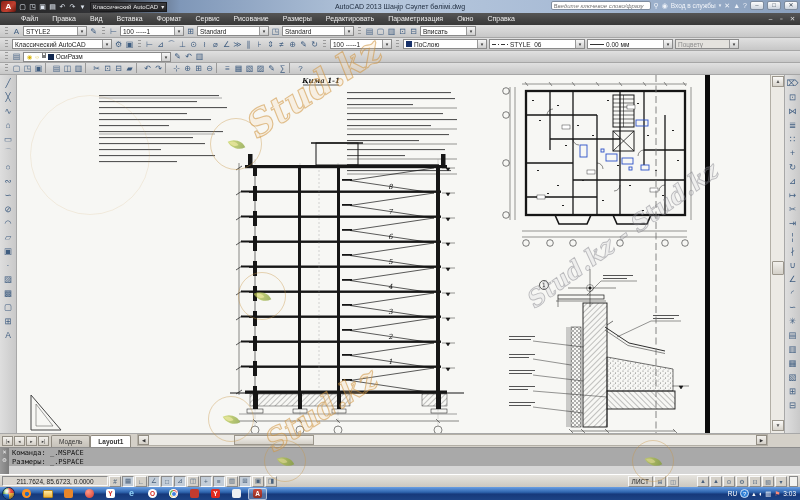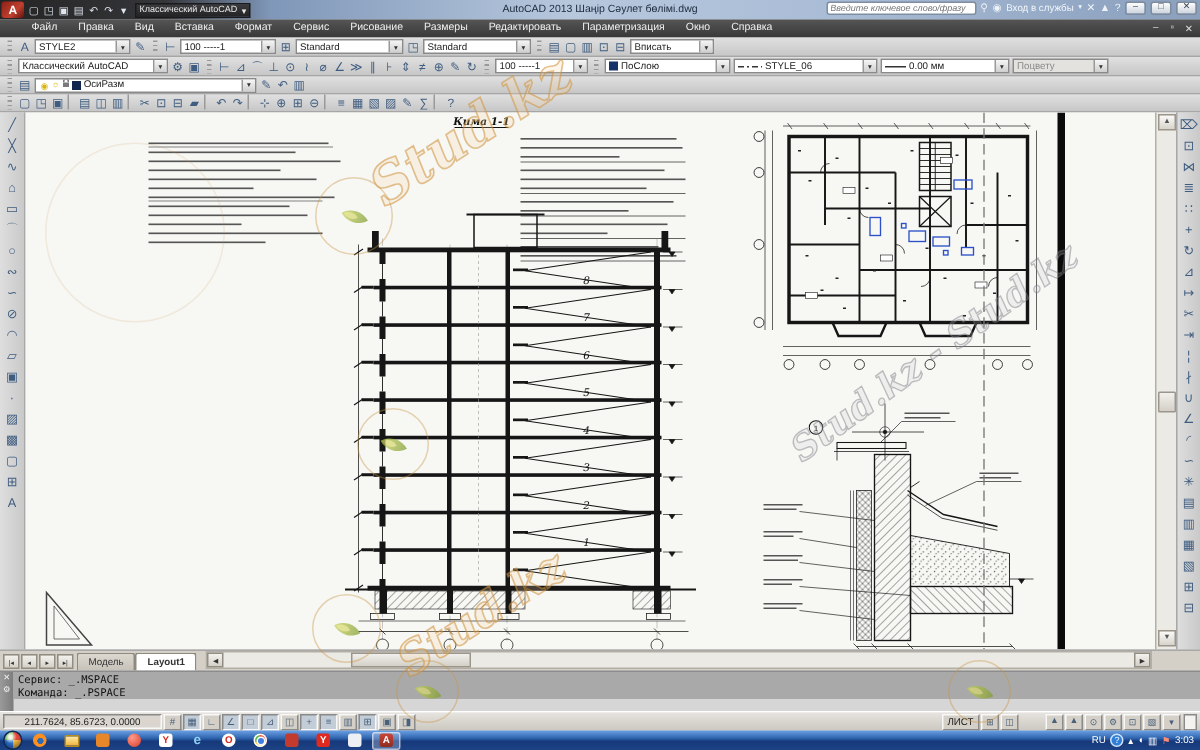--- a/index.html
+++ b/index.html
@@ -874,22 +874,22 @@
       <div class="harr" style="right:0">▶</div>
     </div>
   </div>
 
   <div class="cmdwin">
     <div class="cmdstrip">
       <span>✕</span>
       <span>⚙</span>
     </div>
     <div class="cmdhist">
-      <div>Сервис: _.MSPACE</div>
-      <div>Команда: _.PSPACE</div>
+      <div>Команда: _.MSPACE</div>
+      <div>Размеры: _.PSPACE</div>
     </div>
   </div>
 
   <div class="statusbar">
     <div class="coords">211.7624, 85.6723, 0.0000</div>
     <div style="display:flex;gap:1px">
 
     <span class="stoggle">#</span>
         <span class="stoggle pressed">▦</span>
         <span class="stoggle">∟</span>

